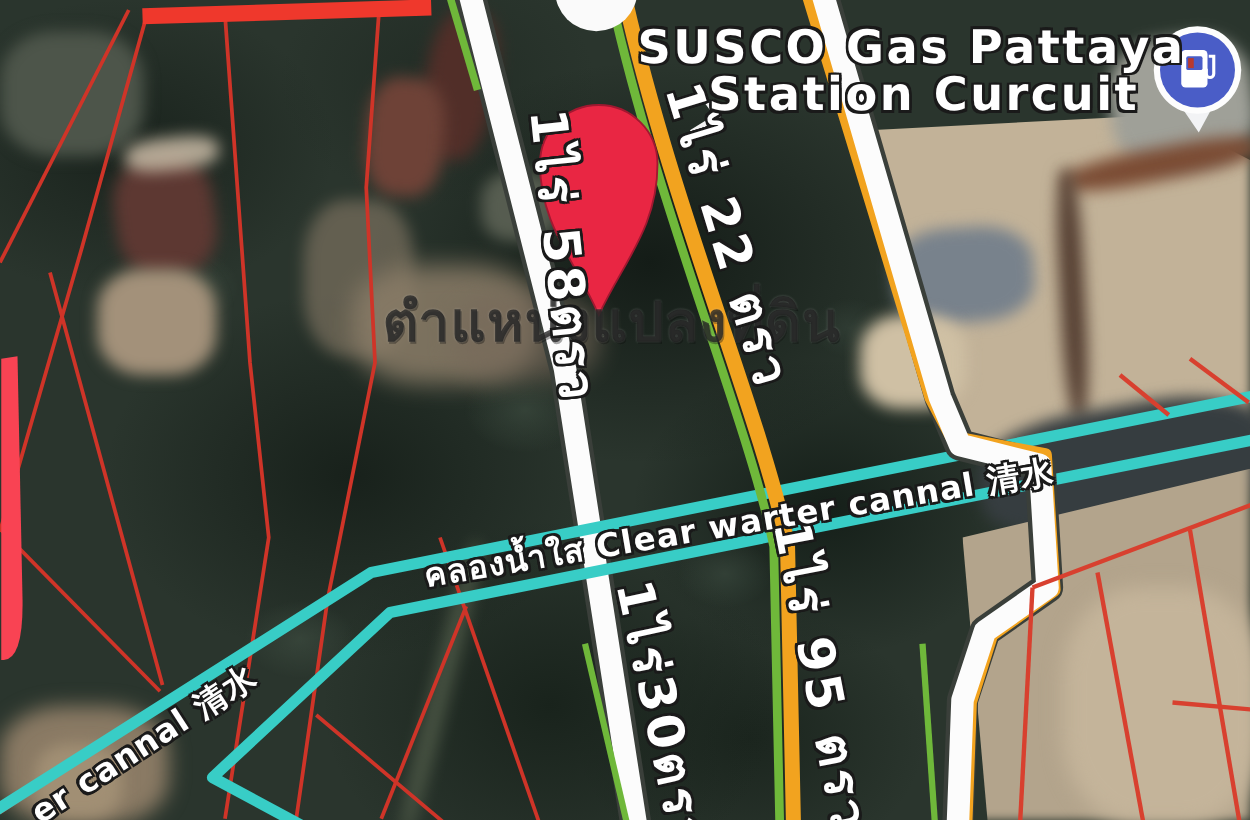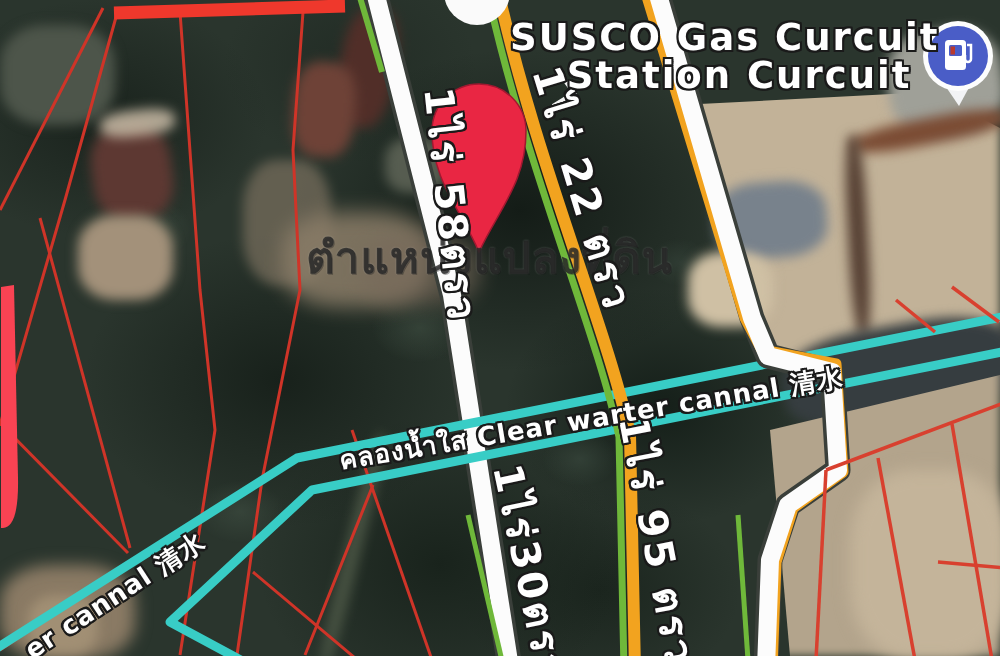--- a/index.html
+++ b/index.html
@@ -148,15 +148,15 @@
   <div class="lbl watermark" style="left:306px;top:222px;">ตำแหน่งแปลงที่ดิน</div>
 
   <div class="lbl outlined plot-label" style="left:470px;top:84px;transform:rotate(84deg);">1ไร่ 58ตรว</div>
   <div class="lbl outlined plot-label" style="left:576px;top:58px;transform:rotate(73deg);">1ไร่ 22 ตรว</div>
   <div class="lbl outlined plot-label" style="left:538px;top:458px;transform:rotate(78deg);">1ไร่30ตรว</div>
   <div class="lbl outlined plot-label" style="left:664px;top:410px;transform:rotate(79deg);">1ไร่ 95 ตรว</div>
 
   <div class="lbl outlined canal-label" style="left:336px;top:440px;transform:rotate(-9.5deg);">คลองน้ำใส Clear warter cannal 清水</div>
   <div class="lbl outlined canal-label" style="left:18px;top:638px;transform:rotate(-33deg);">er cannal 清水</div>
 
-  <div class="lbl outlined poi-label" style="left:510px;top:16px;width:418px;">SUSCO Gas Curcuit</div>
+  <div class="lbl outlined poi-label" style="left:510px;top:16px;width:418px;">SUSCO Gas Pattaya</div>
   <div class="lbl outlined poi-label" style="left:548px;top:54px;width:382px;">Station Curcuit</div>
 </div>
 
 </body></html>

